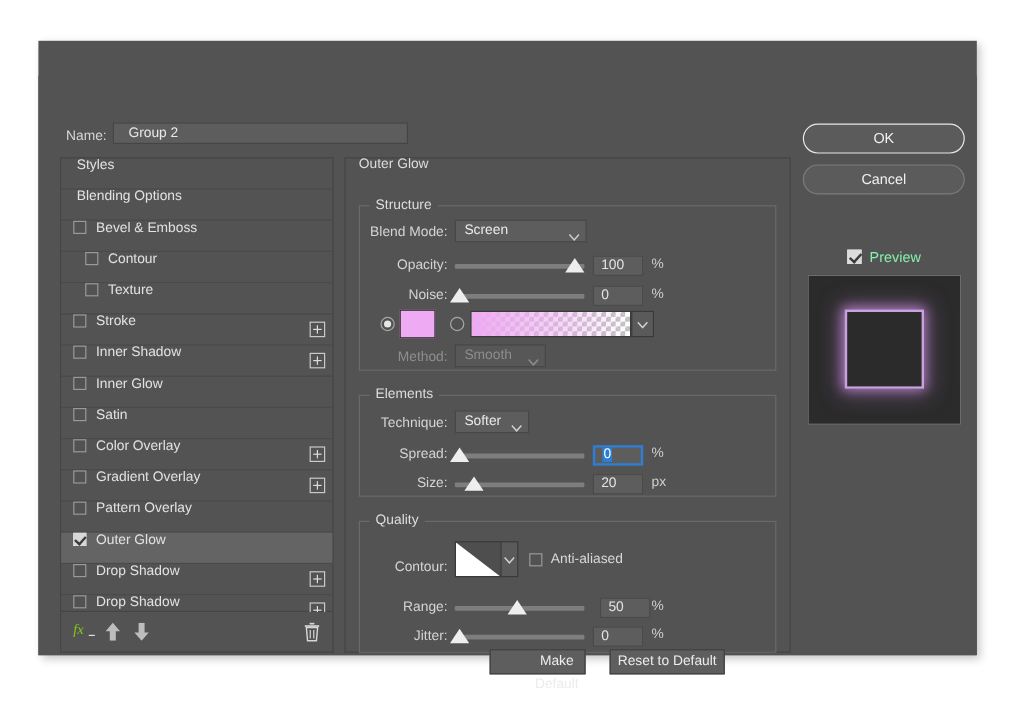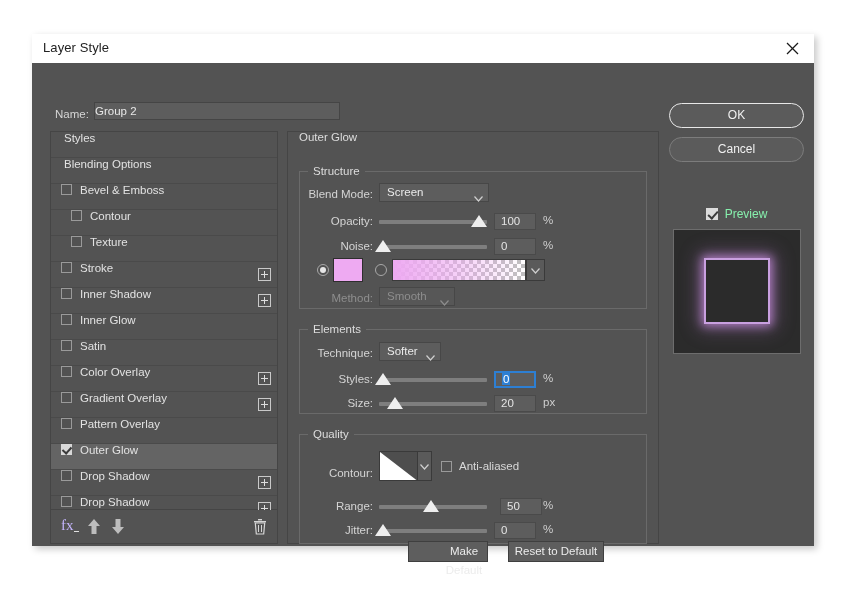--- a/index.html
+++ b/index.html
@@ -79,21 +79,21 @@
     left: 62px;
     top: 39px;
     width: 246px;
     height: 18px;
     background: #5d5d5d;
     border: 1px solid #454545;
     box-sizing: border-box;
     color: #e8e8e8;
     font-size: 11.5px;
     font-family: "Liberation Sans", sans-serif;
-    padding: 0 0 0 0;
+    padding: 0 0 0 12px;
     line-height: 16px;
     outline: none;
   }
 
   
   .styles-panel {
     position: absolute;
     left: 18px;
     top: 68px;
     width: 228px;
@@ -167,23 +167,24 @@
     height: 34px;
     border: 1px solid #454545;
     border-top: none;
     box-sizing: border-box;
     background: #535353;
   }
   .fx-icon {
     position: absolute;
     left: 10px;
     top: 7px;
-    font-size: 15px;
+    font-size: 12px;
+    font-style: italic;
     font-family: "Liberation Serif", serif;
-    color: #c4b5fd;
+    color: #84cc16;
     cursor: pointer;
   }
   .fx-icon::after {
     content: "";
     position: absolute;
     left: 13px;
     bottom: 2px;
     width: 5px;
     height: 1px;
     background: #e0e0e0;
@@ -493,29 +494,20 @@
                 0 0 18px 5px rgba(201,140,224,0.35);
   }
 </style>
 </head>
 <body>
 
 <div class="page">
 
   <div class="dialog">
 
-    <div class="titlebar">
-      <div class="titlebar-text">Layer Style</div>
-      <div class="close-btn">
-        <svg width="13" height="13" viewBox="0 0 13 13" aria-hidden="true">
-          <line x1="1" y1="1" x2="12" y2="12" stroke="#1a1a1a" stroke-width="1.3"></line>
-          <line x1="12" y1="1" x2="1" y2="12" stroke="#1a1a1a" stroke-width="1.3"></line>
-        </svg>
-      </div>
-    </div>
 
     <div class="dialog-body">
 
       <div class="name-label">Name:</div>
       <input class="name-input" type="text" value="Group 2" style="">
 
       <div class="styles-panel">
           <div class="style-row header">
             <span>Styles</span>
           </div>
@@ -663,21 +655,21 @@
           <div class="fld-label" style="left:3px; top:17px; width:70px;">Technique:</div>
           <div class="select" style="left:79px; top:12px; width:62px;">
             <span>Softer</span>
             <span class="caret">
               <svg width="9" height="6" viewBox="0 0 9 6">
                   <polyline points="0.5,0.5 4.5,5 8.5,0.5" fill="none" stroke="#cfcfcf" stroke-width="1.2"></polyline>
                 </svg>
             </span>
           </div>
 
-          <div class="fld-label" style="left:3px; top:43px; width:70px;">Styles:</div>
+          <div class="fld-label" style="left:3px; top:43px; width:70px;">Spread:</div>
           <div class="slider-track" style="left:79px; top:48px; width:108px;"></div>
           <div class="slider-thumb" style="left:75px; top:43px;"></div>
           <div class="numbox focused" style="left:194px; top:41px; width:42px;">
             <span class="sel">0</span>
           </div>
           <div class="unit" style="left:243px; top:42px;">%</div>
 
           <div class="fld-label" style="left:3px; top:67px; width:70px;">Size:</div>
           <div class="slider-track" style="left:79px; top:72px; width:108px;"></div>
           <div class="slider-thumb" style="left:87px; top:67px;"></div>

